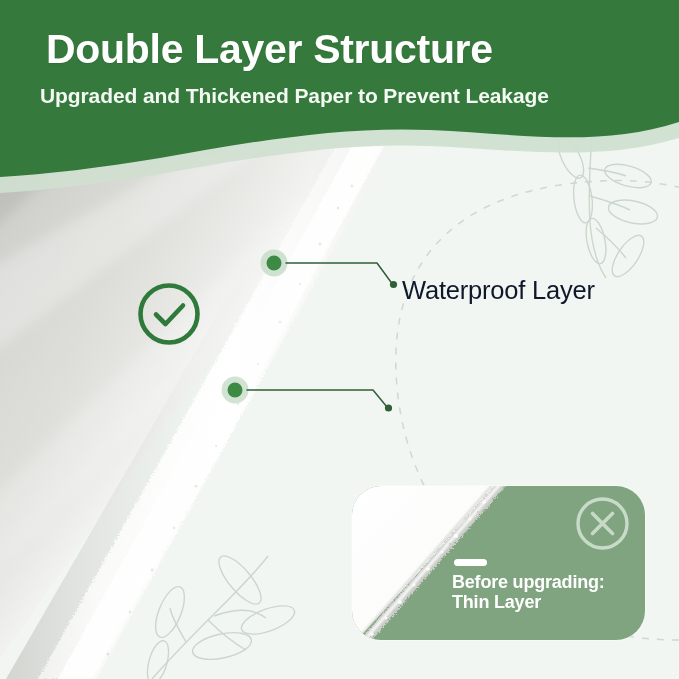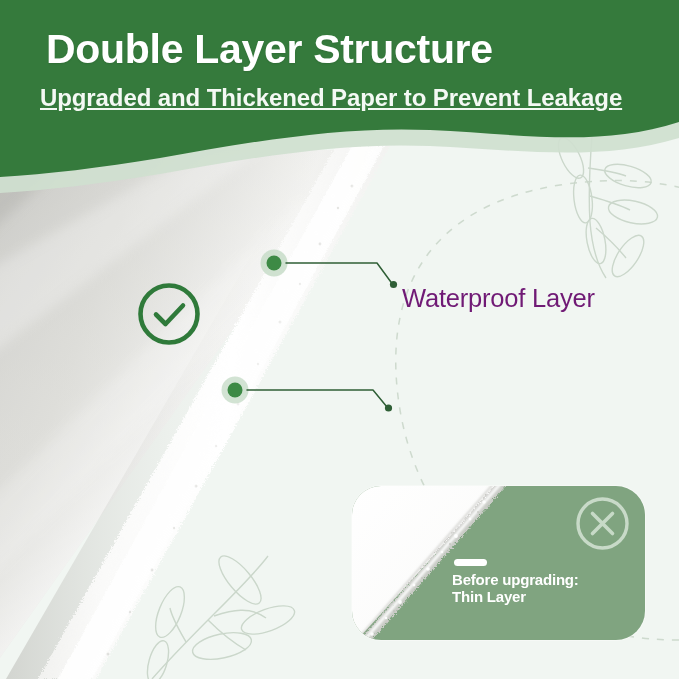--- a/index.html
+++ b/index.html
@@ -26,34 +26,33 @@
   .header-wrap { position:absolute; left:0; top:0; width:679px; height:200px; }
   .header-text { position:absolute; left:0; top:0; width:679px; z-index:6; }
   .title {
     position:absolute; left:46px; top:26px;
     font-size:41px; font-weight:bold; color:#ffffff;
     letter-spacing:-0.3px; white-space:nowrap;
     text-shadow:0 1px 2px rgba(0,0,0,0.10);
   }
   .subtitle {
     position:absolute; left:40px; top:84px;
-    font-size:24px; font-weight:bold; color:#f4f9f4;
-    letter-spacing:-0.1px; white-space:nowrap;text-decoration:underline;
+    font-size:21px; font-weight:bold; color:#f4f9f4;
+    letter-spacing:-0.1px; white-space:nowrap;
   }
 
   
   .check-badge { position:absolute; left:136px; top:281px; width:66px; height:66px; z-index:5; }
 
   
   .callout { position:absolute; z-index:7; }
   .callout-label {
     position:absolute;
-    font-size:25.5px; color:#701a75; white-space:nowrap;
+    font-size:25.5px; color:#0f172a; white-space:nowrap;
     letter-spacing:-0.2px;
-    margin-top:8px;
   }
   #callout-1 { left:255px; top:240px; width:400px; height:90px; }
   #callout-1 .callout-label { left:147px; top:36px; }
   #callout-2 { left:215px; top:370px; width:420px; height:80px; }
   #callout-2 .callout-label { left:183px; top:30px; }
 
   
   .inset-card {
     position:absolute; left:352px; top:486px; width:293px; height:154px;
     border-radius:29px; overflow:hidden; z-index:8;
@@ -61,21 +60,21 @@
     box-shadow:0 0 0 1px rgba(255,255,255,0.35);
   }
   .inset-photo { position:absolute; left:0; top:0; width:293px; height:154px; }
   .inset-x { position:absolute; right:14px; top:9px; width:57px; height:57px; z-index:3; }
   .inset-dash {
     position:absolute; left:102px; top:73px; width:33px; height:7px;
     background:#ffffff; border-radius:4px; z-index:3;
   }
   .inset-text {
     position:absolute; left:100px; top:86px; z-index:3;
-    font-size:15px; font-weight:bold; color:#ffffff;
+    font-size:18px; font-weight:bold; color:#ffffff;
     line-height:1.12; letter-spacing:-0.2px; white-space:nowrap;
   }
   .inset-text span { display:block; }
 </style>
 </head>
 <body>
 
 <div id="stage">
 
   <svg class="photo" viewBox="0 0 679 679">

